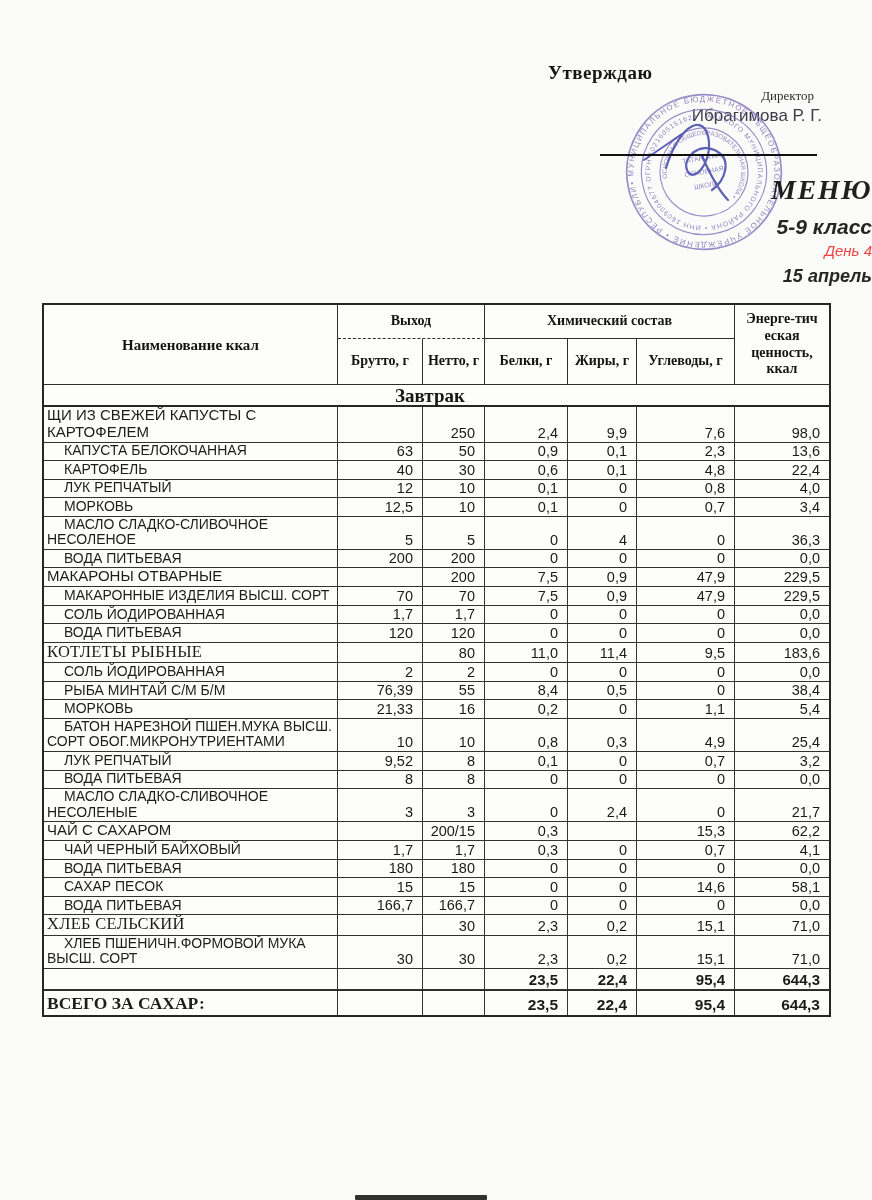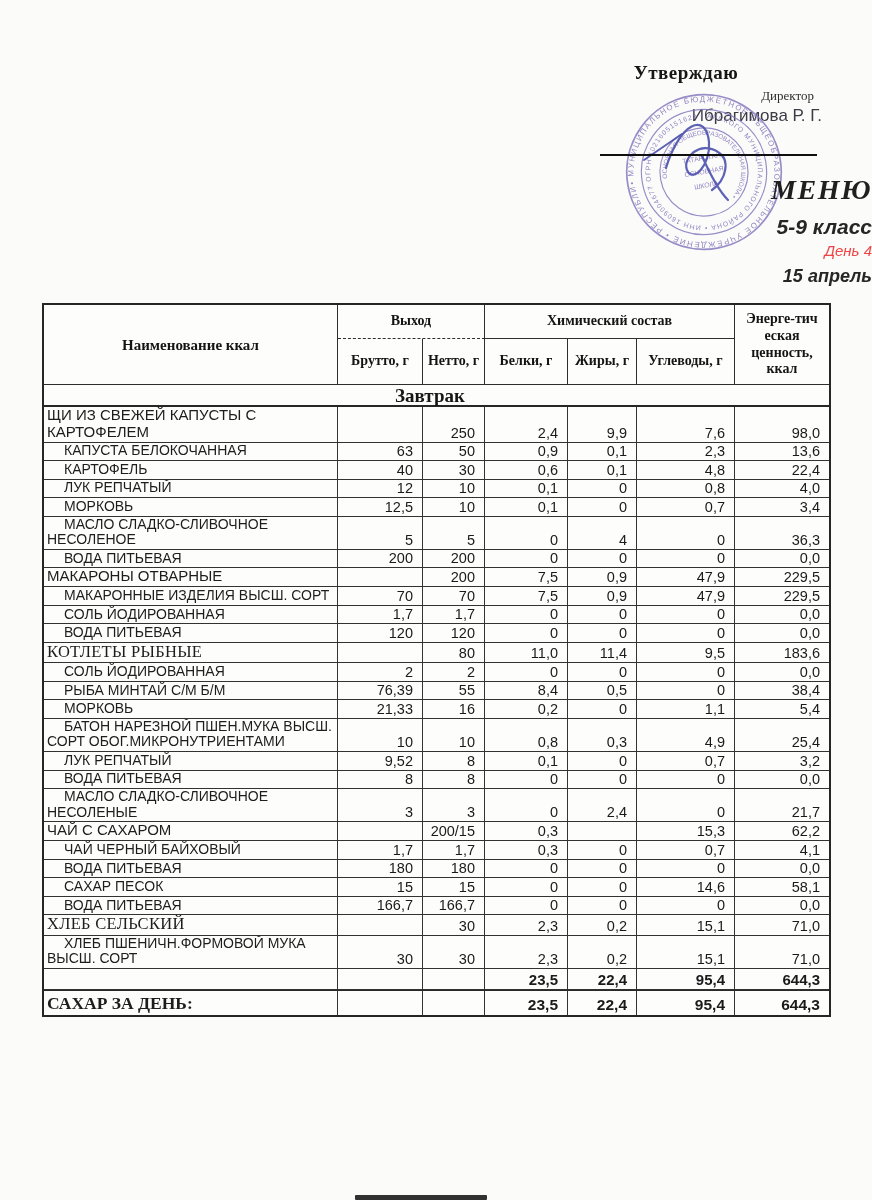--- a/index.html
+++ b/index.html
@@ -7,21 +7,21 @@
   body {
     position: relative;
     background: #fbfbfa;
     font-family: "Liberation Sans", sans-serif;
     color: #1d1d1d;
     overflow: hidden;
   }
 
   
   .approval { position: absolute; top: 62px; right: 48px; width: 276px; }
-  .approve-word { font-family: "Liberation Serif", serif; font-weight: bold; font-size: 19px; text-align: center; letter-spacing: .5px; color:#161616; }
+  .approve-word { font-family: "Liberation Serif", serif; font-weight: bold; font-size: 19px; text-align: left; letter-spacing: .5px; color:#161616; }
   .director { font-family: "Liberation Serif", serif; font-size: 13px; text-align: right; padding-right: 10px; margin-top: 4px; color:#2e2e2e; }
   .director-name { font-size: 17px; text-align: right; padding-right: 2px; margin-top: 2px; color: #3c3c44; }
   .sig-line { position: absolute; left: 600px; top: 154px; width: 217px; height: 2px; background: #101010; }
 
   
   .stamp { position: absolute; left: 614px; top: 84px; width: 180px; height: 176px; opacity: .82; transform: rotate(-10deg); }
   .signature { position: absolute; left: 636px; top: 96px; width: 130px; height: 112px; opacity: .9; }
 
   
   .title-block { position: absolute; top: 174px; left: 0; width: 100%; text-align: right; font-style: italic; }
@@ -747,21 +747,21 @@
           </div>
           <div class="td num col-carbs">
             <span>95,4</span>
           </div>
           <div class="td num col-kcal">
             <span>644,3</span>
           </div>
         </div>
         <div class="trow grid-cols total">
           <div class="td name col-name">
-            <span>САХАР ЗА ДЕНЬ:</span>
+            <span>ВСЕГО ЗА САХАР:</span>
           </div>
           <div class="td num col-gross">
             <span></span>
           </div>
           <div class="td num col-net">
             <span></span>
           </div>
           <div class="td num col-protein">
             <span>23,5</span>
           </div>

